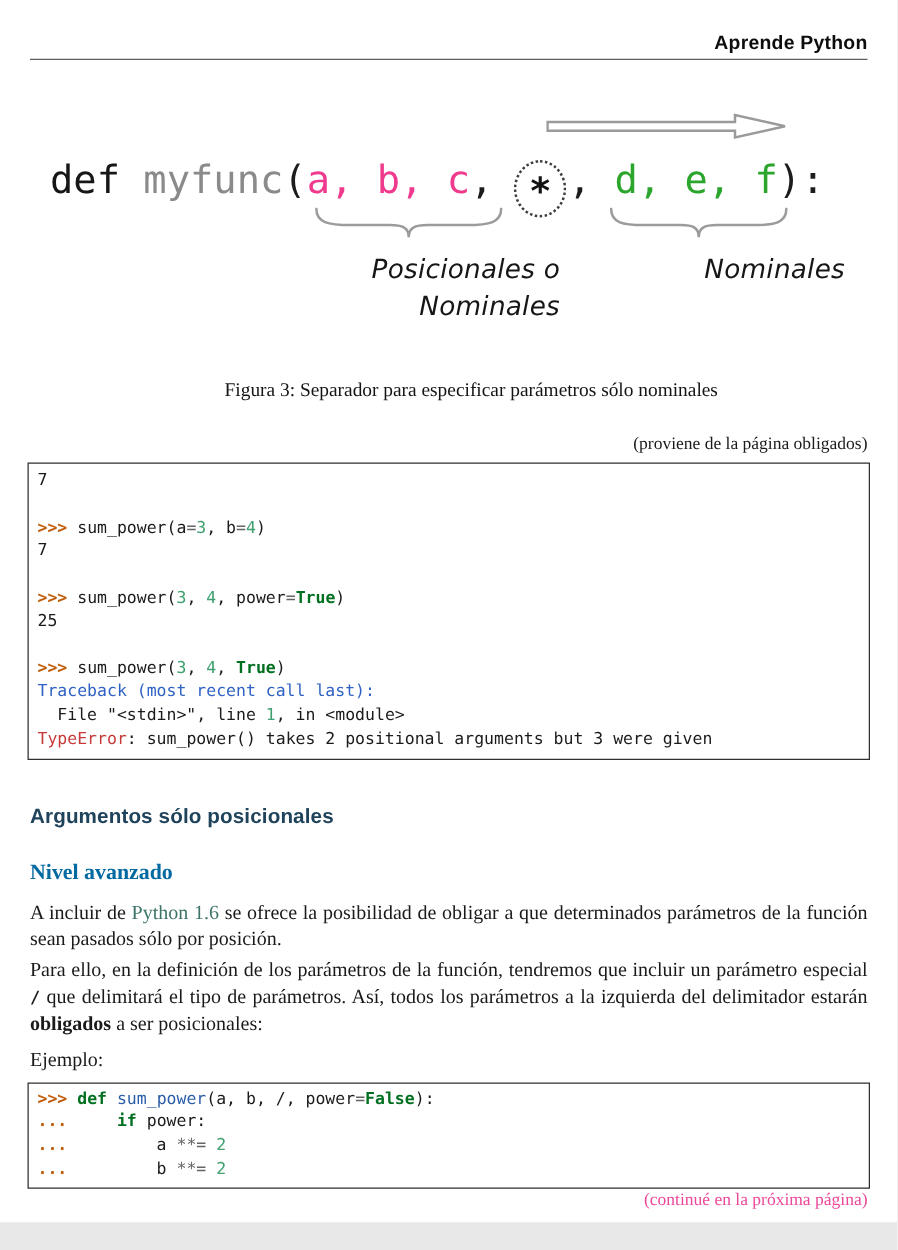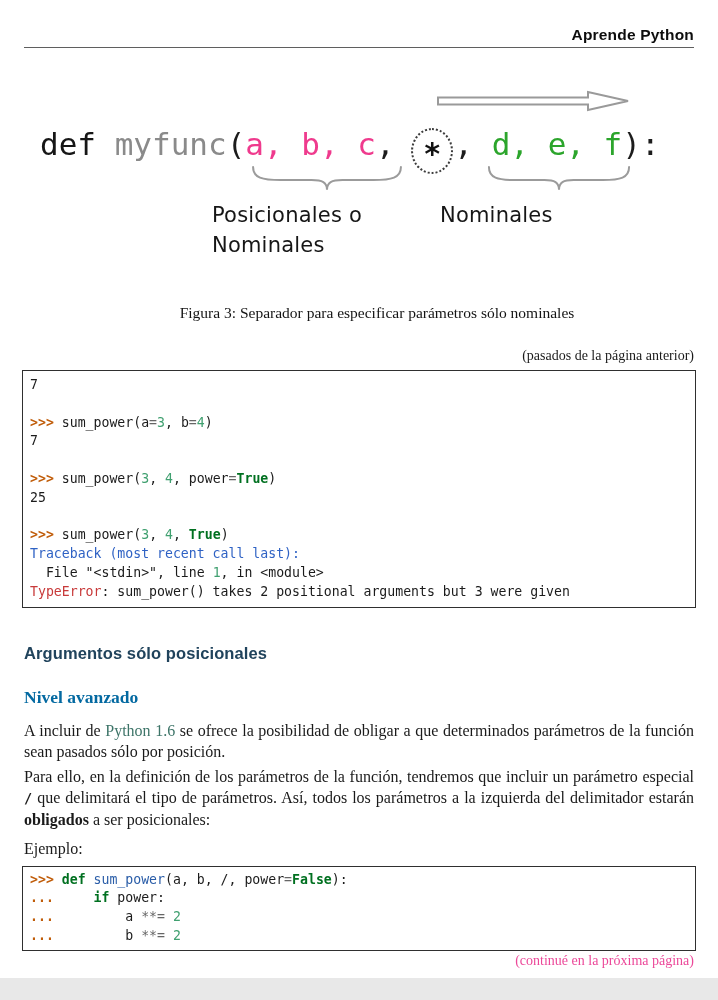--- a/index.html
+++ b/index.html
@@ -33,23 +33,23 @@
   .fig-star {
     color:#111; font-weight:bold; font-size:30px;
     display:inline-block; width:38px; height:42px; line-height:47px;
     text-align:center; border:2.5px dotted #3c3c3c; border-radius:50%;
     vertical-align:-9px; margin:0 1px 0 -2px;
   }
   .brace { position:absolute; height:26px; }
   .brace-left  { left:250px; top:118px; width:154px; }
   .brace-right { left:486px; top:118px; width:146px; }
   .fig-label {
-    position:absolute; top:152px; text-align:left;
+    position:absolute; top:152px; text-align:right;
     font-family:"DejaVu Sans", sans-serif; font-size:21px;
-    color:#161616; line-height:30px; letter-spacing:0.2px;
+    color:#161616; line-height:30px; letter-spacing:0.2px;font-style:italic;
   }
   .fig-label-left  { left:212px; width:236px; }
   .fig-label-right { left:440px; width:236px; }
 
   .caption { margin-top:34px; text-align:center; font-size:15.5px; color:#141414;padding-left:36px; }
 
   .page-note { text-align:right; font-size:14px; color:#1a1a1a; margin:26px 24px 0 24px; }
   .page-note-bottom { text-align:right; font-size:14px; color:#ec4899; margin:2px 24px 0 24px; }
 
   
@@ -108,21 +108,21 @@
 
     <div class="fig-label fig-label-left">
       <div>Posicionales o</div>
       <div>Nominales</div>
     </div>
     <div class="fig-label fig-label-right">Nominales</div>
   </div>
 
   <div class="caption">Figura 3: Separador para especificar parámetros sólo nominales</div>
 
-  <div class="page-note">(pasados de la página anterior)</div>
+  <div class="page-note">(proviene de la página obligados)</div>
 
   <div class="codeblock"><div class="code-line"><span class="tok-plain">7</span></div><div class="code-line"><span class="tok-plain"> </span></div><div class="code-line"><span class="tok-prompt">&gt;&gt;&gt; </span><span class="tok-plain">sum_power(a</span><span class="tok-op">=</span><span class="tok-num">3</span><span class="tok-plain">, b</span><span class="tok-op">=</span><span class="tok-num">4</span><span class="tok-plain">)</span></div><div class="code-line"><span class="tok-plain">7</span></div><div class="code-line"><span class="tok-plain"> </span></div><div class="code-line"><span class="tok-prompt">&gt;&gt;&gt; </span><span class="tok-plain">sum_power(</span><span class="tok-num">3</span><span class="tok-plain">, </span><span class="tok-num">4</span><span class="tok-plain">, power</span><span class="tok-op">=</span><span class="tok-kw">True</span><span class="tok-plain">)</span></div><div class="code-line"><span class="tok-plain">25</span></div><div class="code-line"><span class="tok-plain"> </span></div><div class="code-line"><span class="tok-prompt">&gt;&gt;&gt; </span><span class="tok-plain">sum_power(</span><span class="tok-num">3</span><span class="tok-plain">, </span><span class="tok-num">4</span><span class="tok-plain">, </span><span class="tok-kw">True</span><span class="tok-plain">)</span></div><div class="code-line"><span class="tok-tb">Traceback (most recent call last):</span></div><div class="code-line"><span class="tok-plain">  File "&lt;stdin&gt;", line </span><span class="tok-num">1</span><span class="tok-plain">, in &lt;module&gt;</span></div><div class="code-line"><span class="tok-err">TypeError</span><span class="tok-plain">: sum_power() takes 2 positional arguments but 3 were given</span></div></div>
 
   <div class="section-heading">Argumentos sólo posicionales</div>
 
   <div class="sub-heading">Nivel avanzado</div>
 
   <div class="para"><span class="inline-plain">A incluir de </span><span class="inline-link">Python 1.6</span><span class="inline-plain"> se ofrece la posibilidad de obligar a que determinados parámetros de la función sean pasados sólo por posición.</span></div>
 
   <div class="para second"><span class="inline-plain">Para ello, en la definición de los parámetros de la función, tendremos que incluir un parámetro especial </span><span class="inline-code">/</span><span class="inline-plain"> que delimitará el tipo de parámetros. Así, todos los parámetros a la izquierda del delimitador estarán </span><span class="inline-bold">obligados</span><span class="inline-plain"> a ser posicionales:</span></div>

